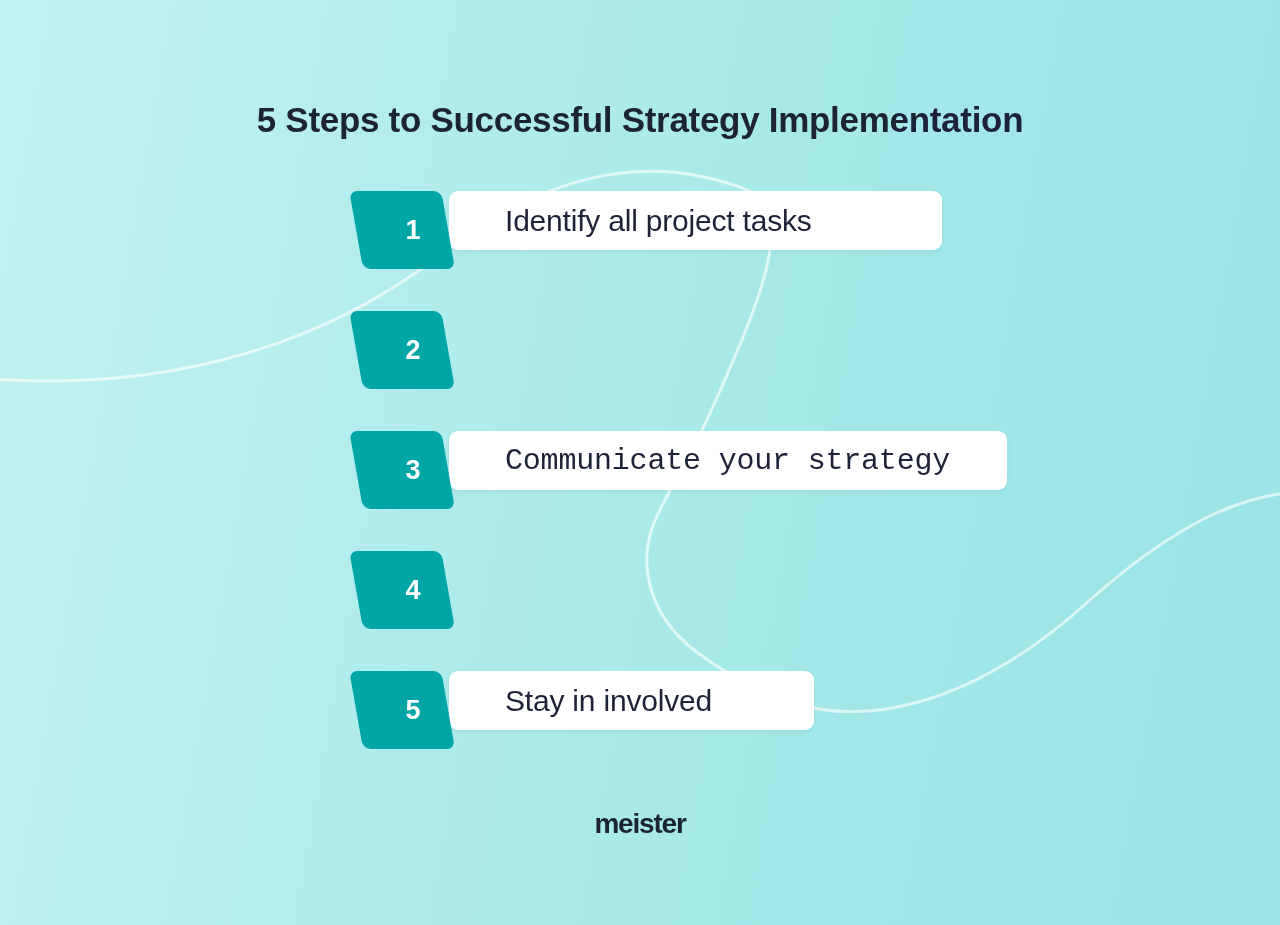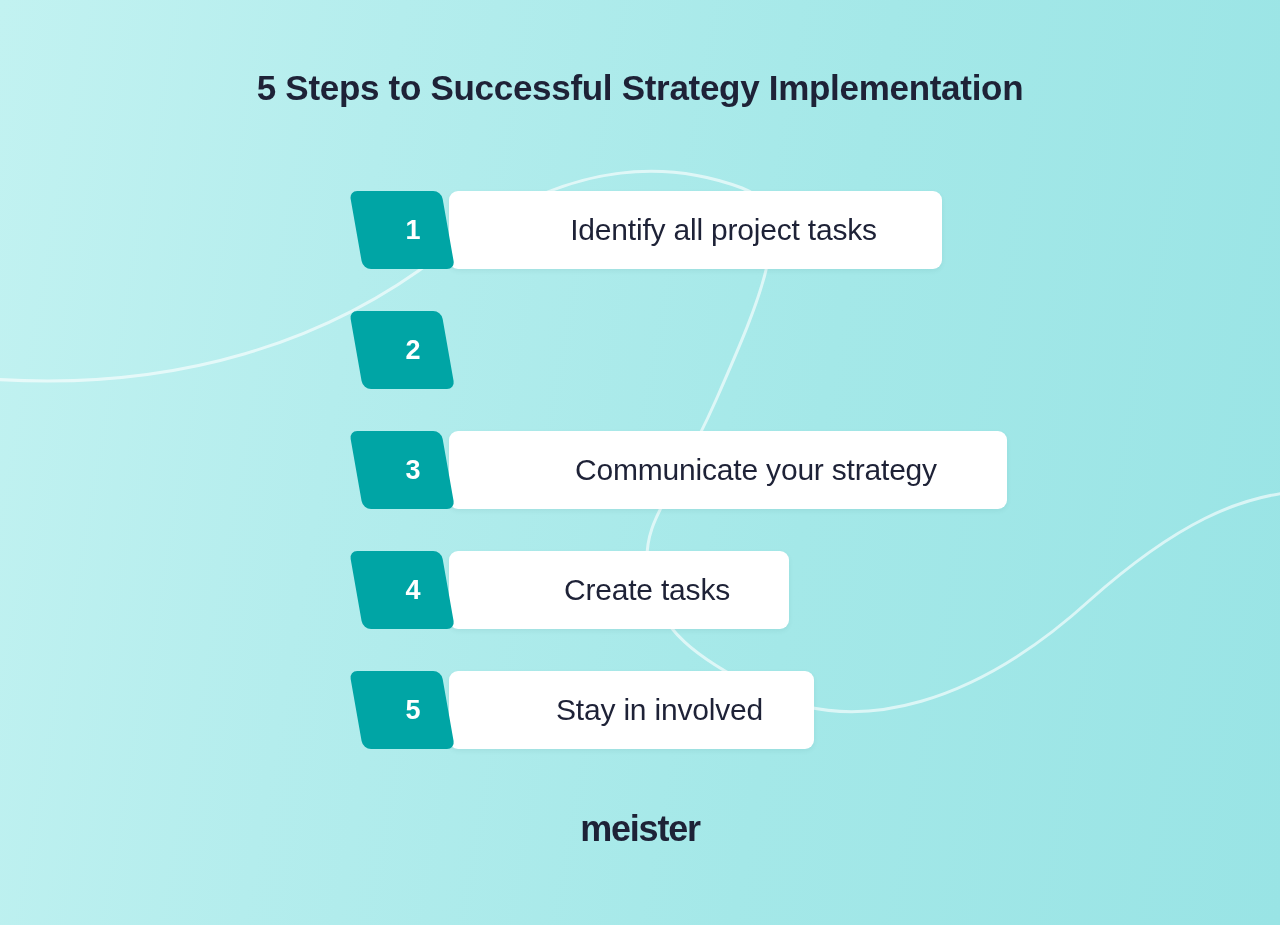--- a/index.html
+++ b/index.html
@@ -21,21 +21,21 @@
     position: absolute;
     inset: 0;
     width: 1280px;
     height: 925px;
     pointer-events: none;
   }
 
   
   .title {
     position: absolute;
-    top: 68px;
+    top: 100px;
     left: 0;
     width: 1280px;
     text-align: center;
     font-size: 35px;
     font-weight: bold;
     letter-spacing: -0.3px;
     color: #1E2237;
     white-space: nowrap;
   }
 
@@ -80,53 +80,52 @@
     padding-left: 8px;
     color: #FFFFFF;
     font-size: 27px;
     font-weight: bold;
     z-index: 3;
   }
 
   .step-card {
     position: relative;
     margin-left: -6px;
-    height: 78px;
+    height: 59px;
     background: #FFFFFF;
     border-radius: 9px;
     display: flex;
     align-items: center;
     padding-left: 56px;
     box-shadow: 0 2px 5px rgba(20,80,90,0.07);
     z-index: 1;
-    justify-content: center;
   }
 
   .step-card .step-label {
     font-size: 30px;
     color: #1E2237;
     letter-spacing: -0.2px;
     white-space: nowrap;
   }
 
   
   .step-row[data-row="0"] .step-card { width: 493px; }
   .step-row[data-row="1"] .step-card { width: 483px; }
-  .step-row[data-row="2"] .step-card { width: 558px; }
+  .step-row[data-row="2"] .step-card { width: 558px; font-family: Liberation Mono, monospace; }
   .step-row[data-row="3"] .step-card { width: 340px; }
   .step-row[data-row="4"] .step-card { width: 365px; }
 
   
   .logo {
     position: absolute;
     top: 808px;
     left: 0;
     width: 1280px;
     text-align: center;
-    font-size: 36px;
+    font-size: 28px;
     font-weight: bold;
     letter-spacing: -1.2px;
     color: #1E2237;
   }
 </style>
 </head>
 <body>
 
 <svg class="bg-curves" viewBox="0 0 1280 925" preserveAspectRatio="none">
   <path d="M -10 379 C 180 392 330 340 440 255 C 540 178 640 150 742 188 C 800 210 760 300 716 400 C 672 500 640 520 648 575 C 656 630 700 660 760 690 C 860 740 980 700 1090 600 C 1180 520 1240 498 1292 492" fill="none" stroke="#FFFFFF" stroke-opacity="0.62" stroke-width="3" stroke-linecap="round"></path>
@@ -161,23 +160,20 @@
     <div class="step-card">
       <span class="step-label">Communicate your strategy</span>
     </div>
   </div>
 
   <div class="step-row" data-row="3">
     <div class="step-badge">
       <div class="badge-shape"></div>
       <div class="badge-num">4</div>
     </div>
-    <div class="step-card">
-      <span class="step-label">Create tasks</span>
-    </div>
   </div>
 
   <div class="step-row" data-row="4">
     <div class="step-badge">
       <div class="badge-shape"></div>
       <div class="badge-num">5</div>
     </div>
     <div class="step-card">
       <span class="step-label">Stay in involved</span>
     </div>

